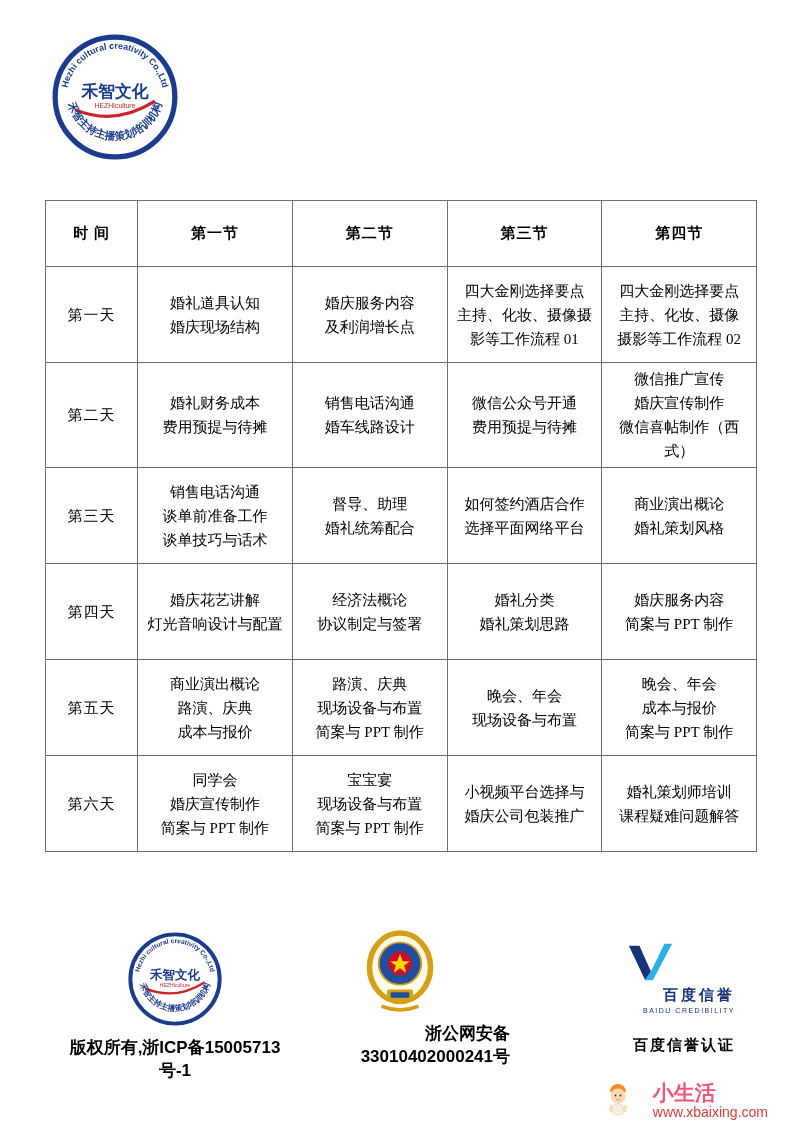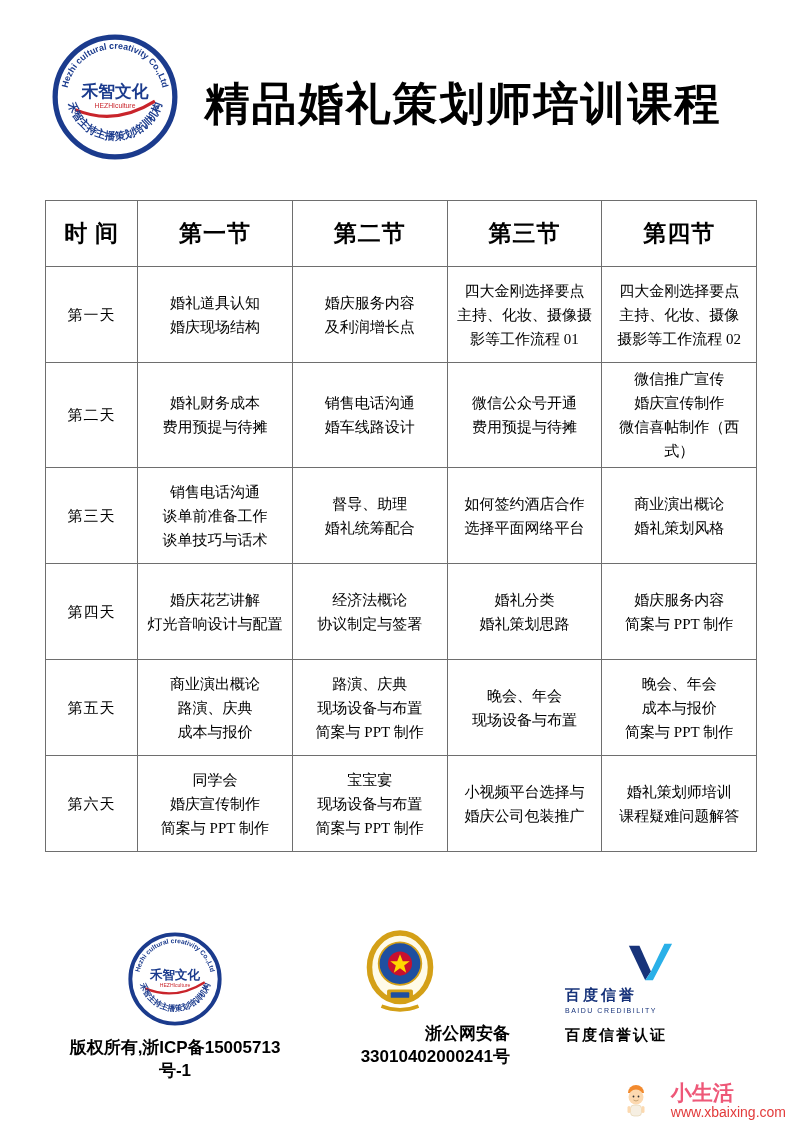--- a/index.html
+++ b/index.html
@@ -18,42 +18,42 @@
   
   .course-table {
     position: absolute; left: 45px; top: 200px; width: 712px;
     border-collapse: collapse; table-layout: fixed;
     font-family: "Liberation Serif", serif;
   }
   .course-table th, .course-table td {
     border: 1px solid #6e6e6e; text-align: center; vertical-align: middle;
     color: #000; white-space: pre-line; padding: 4px;
   }
-  .course-table thead th { height: 66px; font-size: 23px; font-weight: bold; letter-spacing: 1px; }
+  .course-table thead th { height: 66px; font-size: 15px; font-weight: bold; letter-spacing: 1px; }
   .course-table tbody td { height: 96px; font-size: 15px; line-height: 1.6; }
   .col-time { width: 92px; }
   .day-cell { font-size: 16px; letter-spacing: 1px; }
 
   
   .footer-left  { position: absolute; left: 55px;  top: 932px; width: 240px; text-align: center; }
   .logo-bottom  { width: 94px; height: 94px; margin: 0 auto 10px; }
   .copyright    { font-size: 17px; font-weight: bold; color: #000; }
 
   .footer-center{ position: absolute; left: 290px; top: 928px; width: 220px; text-align: right; }
   .police-badge { width: 74px; height: 86px; margin: 0 auto 8px; }
   .police-text  { font-size: 17px; font-weight: bold; color: #000; }
 
-  .footer-right { position: absolute; left: 565px; top: 942px; width: 170px; text-align: left; }
+  .footer-right { position: absolute; left: 565px; top: 942px; width: 170px; text-align: right; }
   .baidu-v      { width: 48px; height: 40px; margin: 0 auto 4px; }
   .baidu-title  { font-size: 15px; font-weight: bold; color: #17337a; letter-spacing: 3px; }
   .baidu-sub    { font-size: 7px; color: #17337a; letter-spacing: 1.5px; margin-top: 2px; }
-  .baidu-caption{ font-size: 15px; font-weight: bold; color: #000; margin-top: 12px; letter-spacing: 2px; }
-
-  
-  .watermark { position: absolute; right: 14px; bottom: 8px; display: flex; align-items: flex-end; gap: 20px; }
+  .baidu-caption{ font-size: 15px; font-weight: bold; color: #000; margin-top: 22px; letter-spacing: 2px; }
+
+  
+  .watermark { position: absolute; right: 32px; bottom: 8px; display: flex; align-items: flex-start; gap: 20px; }
   .mascot { width: 30px; height: 38px; }
   .wm-name { font-size: 21px; font-weight: bold; color: #ee5878; line-height: 1.1; }
   .wm-url  { font-size: 14px; color: #e23b3b; }
 </style>
 </head>
 <body>
 
 <div class="page">
 
   <div class="logo-top">
@@ -66,21 +66,20 @@
       <path d="M 22,72 Q 60,88 98,64" fill="none" stroke="#c9242b" stroke-width="3"></path>
       <text x="60" y="60" text-anchor="middle" font-size="16" fill="#1b3b8d" font-weight="bold">禾智文化</text>
       <text x="60" y="70" text-anchor="middle" font-size="6.5" fill="#c9242b">HEZHIculture</text>
       <path id="arcBot1" d="M 16,68 A 46,46 0 0 0 104,68" fill="none"></path>
       <text font-size="10" fill="#1b3b8d" font-weight="bold">
         <textPath href="#arcBot1" startOffset="50%" text-anchor="middle">禾智主持主播策划培训机构</textPath>
       </text>
     </svg>
   </div>
 
-  <div class="page-title">精品婚礼策划师培训课程</div>
 
   <table class="course-table">
     <colgroup>
         <col class="col-time">
         <col>
         <col>
         <col>
         <col>
       </colgroup>
     <thead>

